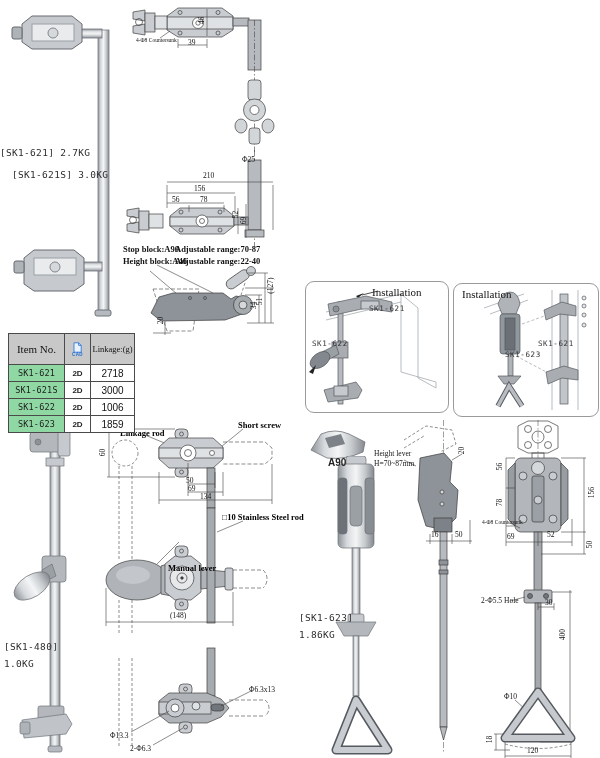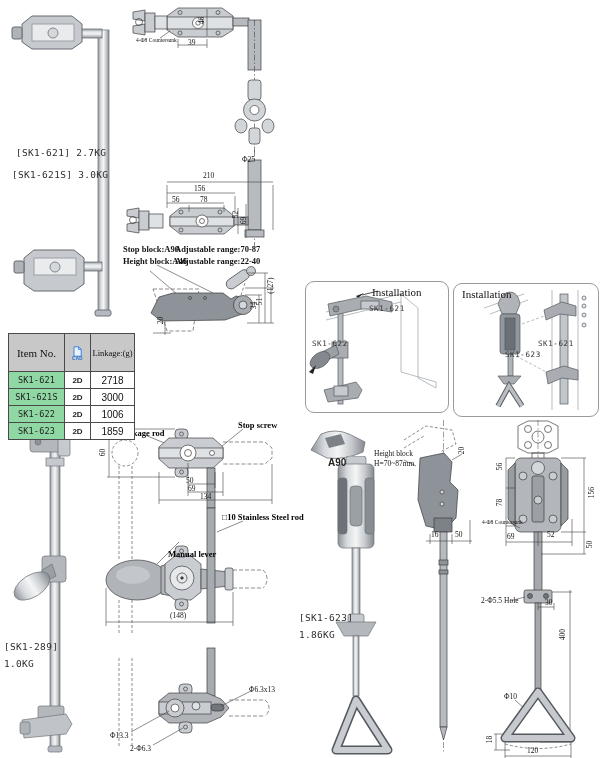--- a/index.html
+++ b/index.html
@@ -19,21 +19,21 @@
   .inst-label{position:absolute;font:7.5px "DejaVu Sans Mono",monospace;color:#333;
               letter-spacing:.6px;white-space:nowrap;z-index:6}
   .a90{position:absolute;font:bold 10px "Liberation Sans",sans-serif;color:#222;z-index:6}
   
   .inst-box{position:absolute;border:1.5px solid #9a9a9a;border-radius:9px;background:#fff}
   
   .tbl{position:absolute;left:8px;top:333px;display:grid;grid-template-columns:56px 26px 44px;
        border-top:1px solid #4a4a4a;border-left:1px solid #4a4a4a;background:#fff;z-index:7}
   .td{border-right:1px solid #4a4a4a;border-bottom:1px solid #4a4a4a;display:flex;
       align-items:center;justify-content:center;box-sizing:border-box}
-  .th{background:#c8c8c8;height:38px}
+  .th{background:#c8c8c8;height:31px}
   .th-item{font:11px "Liberation Serif",serif}
   .th-cad{flex-direction:column;padding-top:1px}
   .cad-word{font:bold 4.5px "Liberation Sans",sans-serif;color:#1e6fd9;letter-spacing:.4px;line-height:4px}
   .th-wt{font:8.5px "Liberation Serif",serif}
   .row-cell{height:17px}
   .item-cell{background:#8fd7a3;font:8.5px "DejaVu Sans Mono",monospace;color:#1d1d1d;letter-spacing:.2px}
   .cad-cell{font:bold 8px "Liberation Sans",sans-serif;color:#222}
   .wt-cell{font:10px "Liberation Sans",sans-serif;color:#111}
 </style>
 </head>
@@ -66,21 +66,21 @@
     <polygon points="12,24 22,16 62,16 72,24 72,42 62,49 22,49 12,42" fill="#c6cacf" stroke="#666b71"></polygon>
     <rect x="22" y="24" width="42" height="17" fill="#e9ebed" stroke="#9aa0a6"></rect>
     <circle cx="43" cy="33" r="5" fill="#d6d9dc" stroke="#82878d"></circle>
     <rect x="2" y="27" width="10" height="12" rx="2" fill="#aeb3b8" stroke="#666b71"></rect>
     <rect x="30" y="262" width="62" height="9" fill="url(#gH)" stroke="#6f747a" stroke-width="0.8"></rect>
     <polygon points="14,258 24,250 64,250 74,258 74,284 64,291 24,291 14,284" fill="#c6cacf" stroke="#666b71"></polygon>
     <rect x="24" y="258" width="42" height="17" fill="#e9ebed" stroke="#9aa0a6"></rect>
     <circle cx="45" cy="267" r="5" fill="#d6d9dc" stroke="#82878d"></circle>
     <rect x="4" y="261" width="10" height="12" rx="2" fill="#aeb3b8" stroke="#666b71"></rect>
   </svg>
-  <span class="mono" style="left:16px;top:147px">[SK1-621] 2.7KG</span>
+  <span class="mono" style="left:0;top:147px">[SK1-621] 2.7KG</span>
   <span class="mono" style="left:12px;top:169px">[SK1-621S] 3.0KG</span>
 
   <svg class="abs" style="left:130px;top:0" width="170" height="152">
     <g stroke="#3f3f3f" stroke-width="0.7" fill="none">
       <polygon points="37,16 48,8 92,8 103,16 103,30 92,37 48,37 37,30" fill="#c9cdd1"></polygon>
       <rect x="37" y="17" width="66" height="12" fill="#dfe2e4"></rect>
       <circle cx="68" cy="23" r="5.5" fill="#fff"></circle>
         <circle cx="68" cy="23" r="2.2"></circle>
       <circle cx="50" cy="12.5" r="2"></circle>
         <circle cx="88" cy="12.5" r="2"></circle>
@@ -292,21 +292,21 @@
       <rect x="38" y="38" width="18" height="8" fill="#c6cacf"></rect>
       <rect x="34" y="136" width="24" height="26" rx="3" fill="#b4b8bd"></rect>
       <polygon points="34,150 44,144 48,156 36,162" fill="#9ba0a5"></polygon>
       <ellipse cx="24" cy="166" rx="20" ry="11" transform="rotate(-32 24 166)" fill="url(#gV)"></ellipse>
       <rect x="30" y="286" width="26" height="14" rx="2" fill="#b4b8bd"></rect>
       <polygon points="14,300 58,294 64,304 58,314 16,318" fill="#c0c4c9"></polygon>
       <rect x="12" y="302" width="10" height="12" rx="2" fill="#aeb3b8"></rect>
       <rect x="40" y="326" width="14" height="6" rx="2" fill="#b6bac0"></rect>
     </g>
   </svg>
-  <span class="mono" style="left:4px;top:641px">[SK1-289]</span>
+  <span class="mono" style="left:4px;top:641px">[SK1-480]</span>
   <span class="mono" style="left:4px;top:658px">1.0KG</span>
 
   <svg class="abs" style="left:95px;top:418px" width="210" height="340">
     <g stroke="#3f3f3f" stroke-width="0.7" fill="none">
 
       <line x1="50" y1="17" x2="72" y2="26" stroke-width="0.6"></line>
       <line x1="148" y1="11" x2="121" y2="33" stroke-width="0.6"></line>
       <circle cx="30" cy="35" r="13" stroke-dasharray="3 2" stroke-width="0.6"></circle>
       <line x1="24" y1="48" x2="24" y2="143" stroke-dasharray="3 2" stroke-width="0.6"></line>
       <line x1="37" y1="48" x2="37" y2="143" stroke-dasharray="3 2" stroke-width="0.6"></line>
@@ -379,27 +379,27 @@
       <polyline points="134,298 170,298" stroke-dasharray="4 2" stroke-width="0.6"></polyline>
       <path d="M170,282 A10 10 0 0 1 170,298" stroke-dasharray="4 2" stroke-width="0.6"></path>
       <g stroke-width="0.6">
         <line x1="156" y1="273" x2="126" y2="288"></line>
         <line x1="36" y1="314" x2="74" y2="293"></line>
         <line x1="58" y1="327" x2="88" y2="310"></line>
       </g>
     </g>
   </svg>
   <span class="callout" style="left:120px;top:428px">Linkage rod</span>
-  <span class="callout" style="left:238px;top:420px">Stop screw</span>
+  <span class="callout" style="left:238px;top:420px">Short screw</span>
   <span class="dim vdim" style="left:99px;top:448px">60</span>
   <span class="dim" style="left:186px;top:476px">50</span>
   <span class="dim" style="left:188px;top:484px">69</span>
   <span class="dim" style="left:200px;top:492px">134</span>
   <span class="callout" style="left:222px;top:512px">□10 Stainless Steel rod</span>
-  <span class="callout" style="left:168px;top:549px">Manual lever</span>
+  <span class="callout" style="left:168px;top:563px">Manual lever</span>
   <span class="dim" style="left:170px;top:611px">(148)</span>
   <span class="dim" style="left:249px;top:685px">Φ6.3x13</span>
   <span class="dim" style="left:110px;top:731px">Φ13.3</span>
   <span class="dim" style="left:130px;top:744px">2-Φ6.3</span>
 
   <svg class="abs" style="left:305px;top:426px" width="66" height="36">
     <path d="M6,24 L16,8 Q30,2 44,8 L60,16 L58,26 Q40,34 22,32 Z" fill="url(#gV)" stroke="#6f747a" stroke-width="0.8"></path>
     <path d="M20,12 L36,8 L40,18 L24,22 Z" fill="#7d8288"></path>
   </svg>
   <span class="a90" style="left:328px;top:457px">A90</span>
@@ -414,21 +414,21 @@
       <rect x="24" y="92" width="8" height="68" fill="url(#gV)"></rect>
       <rect x="20" y="158" width="16" height="10" rx="2" fill="#c6cacf"></rect>
       <polygon points="8,166 48,166 40,180 16,180" fill="#b4b8bd"></polygon>
       <rect x="25" y="180" width="6" height="60" fill="url(#gV)"></rect>
     </g>
     <polygon points="8,294 28,244 60,294" fill="none" stroke="#555a60" stroke-width="9" stroke-linejoin="round"></polygon>
     <polygon points="8,294 28,244 60,294" fill="none" stroke="#c9ccd0" stroke-width="6" stroke-linejoin="round"></polygon>
   </svg>
   <span class="mono" style="left:299px;top:612px">[SK1-623]</span>
   <span class="mono" style="left:299px;top:629px">1.86KG</span>
-  <span class="dim" style="left:374px;top:449px">Height block</span>
+  <span class="dim" style="left:374px;top:449px">Height lever</span>
   <span class="dim" style="left:374px;top:459px">H=70~87mm</span>
 
   <svg class="abs" style="left:400px;top:420px" width="78" height="338">
     <g stroke="#3f3f3f" stroke-width="0.7" fill="none">
       <line x1="43.5" y1="0" x2="43.5" y2="332" stroke-dasharray="6 2 1.5 2" stroke-width="0.5"></line>
       <g stroke-dasharray="3 2" stroke-width="0.6">
         <path d="M4,20 L26,6 L52,10 L56,24 L40,32"></path>
         <path d="M4,28 L24,16"></path>
       </g>
       <line x1="62" y1="34" x2="52" y2="40" stroke-width="0.6"></line>

